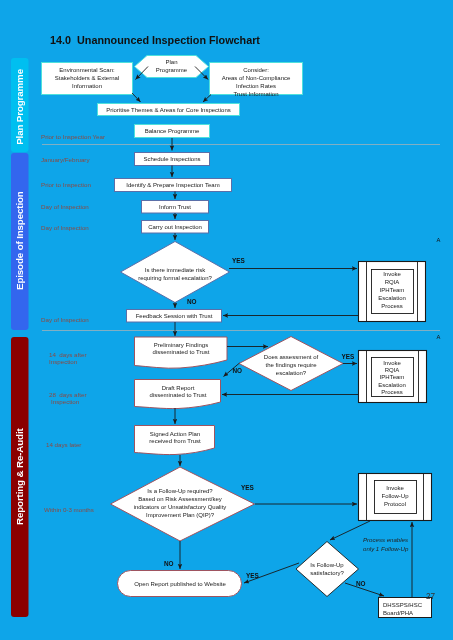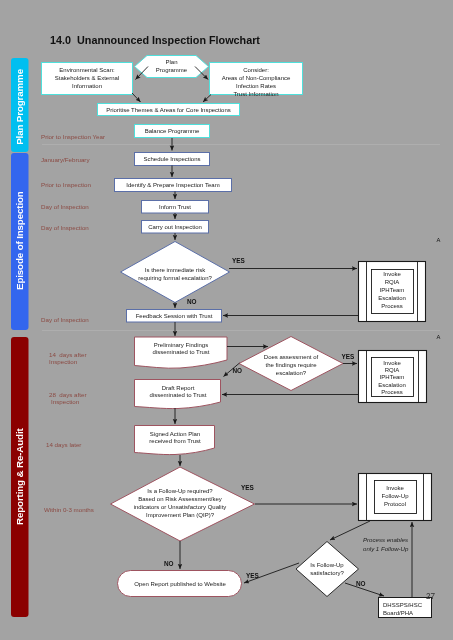--- a/index.html
+++ b/index.html
@@ -1,19 +1,19 @@
 <!DOCTYPE html>
 <html><head>
 <meta charset="utf-8">
 <style>
   html,body{margin:0;padding:0;background:#ffffff;}
   body{width:453px;height:640px;overflow:hidden;
        font-family:"Liberation Sans",sans-serif;
        -webkit-font-smoothing:antialiased;}
-  #stage{position:relative;width:453px;height:640px;background:#a3a3a3;overflow:hidden;}
+  #stage{position:relative;width:453px;height:640px;background:#0ea5e9;overflow:hidden;}
   #chart{position:absolute;left:0;top:0;}
   text{font-family:"Liberation Sans",sans-serif;fill:#1a1a1a;}
   .nodetext{font-size:6px;}
   .title{font-size:10.8px;font-weight:bold;fill:#111;}
   .phaselbl{font-size:9.8px;font-weight:bold;fill:#ffffff;letter-spacing:-0.15px;}
   .tllbl{font-size:6.2px;fill:#8B4A43;}
   .yn{font-size:6.4px;font-weight:bold;fill:#111;}
   .amark{font-size:5.8px;fill:#111;}
   .pnum{font-size:8.2px;fill:#333;}
   .note{font-size:6.1px;font-style:italic;fill:#222;}

